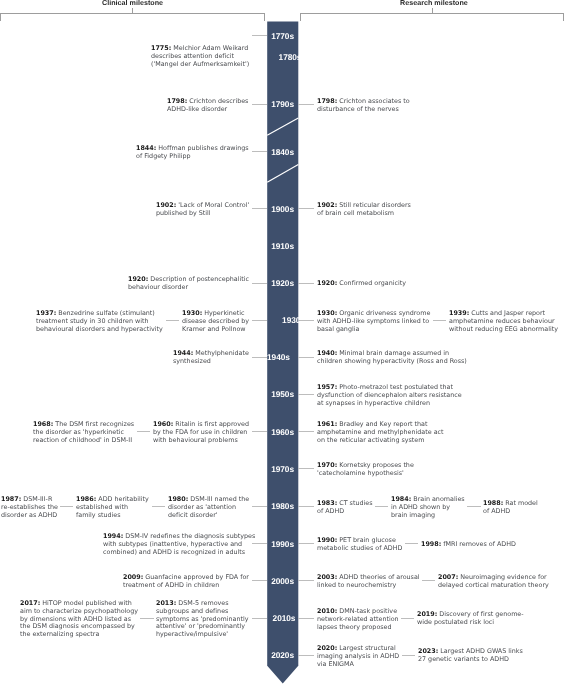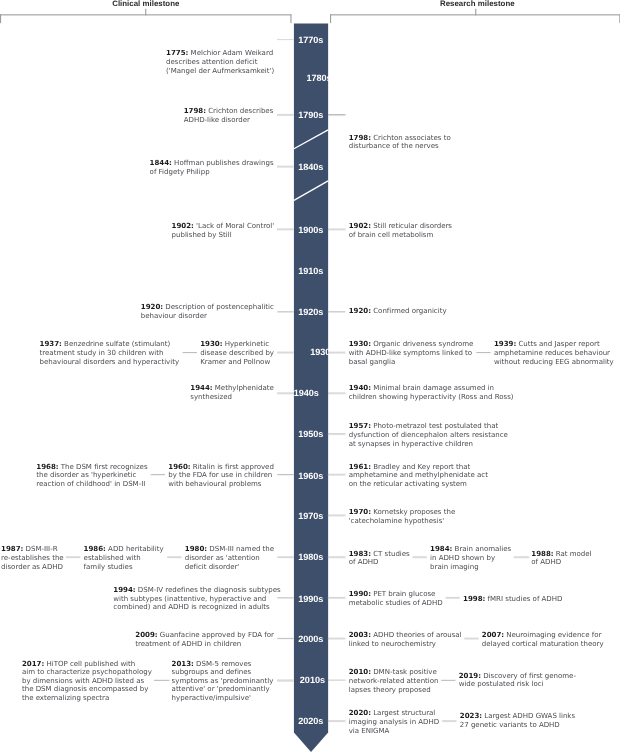--- a/index.html
+++ b/index.html
@@ -33,21 +33,21 @@
   <div class="rule-v" style="left:431.7px;top:7.5px;height:6px;"></div>
 
   <svg class="tl" width="564" height="685" viewBox="0 0 564 685">
     <polygon points="267.2,21.4 298.3,21.4 298.3,665.8 282.75,683.6 267.2,665.8" fill="#3e4f6c"></polygon>
     <line x1="267.2" y1="135.2" x2="298.3" y2="118" stroke="#ffffff" stroke-width="1.2"></line>
     <line x1="267.2" y1="182.2" x2="298.3" y2="164.4" stroke="#ffffff" stroke-width="1.2"></line>
   </svg>
 
   <div id="decades">
       <div class="dec" style="left: 267.2px; width: 31.1px; top: 30.5px;">1770s</div>
-      <div class="dec" style="left: 267.2px; width: 46px; top: 66px;">1780s</div>
+      <div class="dec" style="left: 267.2px; width: 46px; top: 52px;">1780s</div>
       <div class="dec" style="left: 267.2px; width: 31.1px; top: 99.3px;">1790s</div>
       <div class="dec" style="left: 267.2px; width: 31.1px; top: 146.7px;">1840s</div>
       <div class="dec" style="left: 267.2px; width: 31.1px; top: 203.9px;">1900s</div>
       <div class="dec" style="left: 267.2px; width: 31.1px; top: 240.9px;">1910s</div>
       <div class="dec" style="left: 267.2px; width: 31.1px; top: 278.1px;">1920s</div>
       <div class="dec" style="left: 273px; width: 41px; top: 315.3px;">1930s</div>
       <div class="dec" style="left: 267.2px; width: 21px; top: 352.1px;">1940s</div>
       <div class="dec" style="left: 267.2px; width: 31.1px; top: 389.3px;">1950s</div>
       <div class="dec" style="left: 267.2px; width: 31.1px; top: 426.6px;">1960s</div>
       <div class="dec" style="left: 267.2px; width: 31.1px; top: 463.9px;">1970s</div>
@@ -128,21 +128,21 @@
         <div class="ln">treatment of ADHD in children</div>
       </div>
       <div class="ent" style="left: 156.41px; top: 599.747px;">
         <div class="ln"><span class="yr">2013:</span> <span>DSM-5 removes</span></div>
         <div class="ln">subgroups and defines</div>
         <div class="ln">symptoms as 'predominantly</div>
         <div class="ln">attentive' or 'predominantly</div>
         <div class="ln">hyperactive/impulsive'</div>
       </div>
       <div class="ent" style="left: 19.53px; top: 599.747px;">
-        <div class="ln"><span class="yr">2017:</span> <span>HiTOP cell published with</span></div>
+        <div class="ln"><span class="yr">2017:</span> <span>HiTOP model published with</span></div>
         <div class="ln">aim to characterize psychopathology</div>
         <div class="ln">by dimensions with ADHD listed as</div>
         <div class="ln">the DSM diagnosis encompassed by</div>
         <div class="ln">the externalizing spectra</div>
       </div>
       <div class="conn" style="top: 282.5px; left: 251.7px; width: 15.5px;"></div>
       <div class="conn" style="top: 356.5px; left: 251.7px; width: 15.5px;"></div>
       <div class="conn" style="top: 617.5px; left: 251.7px; width: 15.5px;"></div>
       <div class="conn" style="top: 617.5px; left: 140.41px; width: 13.2px;"></div>
       <div class="conn" style="top: 34.9px; left: 251.7px; width: 15.5px;"></div>
@@ -153,21 +153,21 @@
       <div class="conn" style="top: 319.7px; left: 165.8px; width: 13.2px;"></div>
       <div class="conn" style="top: 431px; left: 251.7px; width: 15.5px;"></div>
       <div class="conn" style="top: 431px; left: 136.93px; width: 13.2px;"></div>
       <div class="conn" style="top: 505.7px; left: 251.7px; width: 15.5px;"></div>
       <div class="conn" style="top: 505.7px; left: 151.72px; width: 13.2px;"></div>
       <div class="conn" style="top: 505.7px; left: 60.2px; width: 13.2px;"></div>
       <div class="conn" style="top: 543px; left: 251.7px; width: 15.5px;"></div>
       <div class="conn" style="top: 580.3px; left: 251.7px; width: 15.5px;"></div>
     </div>
   <div id="right-entries">
-      <div class="ent" style="left: 316.6px; top: 97.6188px; margin-top: 24px;">
+      <div class="ent" style="left: 316.6px; top: 97.6188px;">
         <div class="ln"><span class="yr">1798:</span> <span>Crichton associates to</span></div>
         <div class="ln">disturbance of the nerves</div>
       </div>
       <div class="ent" style="left: 316.6px; top: 202.219px;">
         <div class="ln"><span class="yr">1902:</span> <span>Still reticular disorders</span></div>
         <div class="ln">of brain cell metabolism</div>
       </div>
       <div class="ent" style="left: 316.6px; top: 280.309px;">
         <div class="ln"><span class="yr">1920:</span> <span>Confirmed organicity</span></div>
       </div>
@@ -210,21 +210,21 @@
       </div>
       <div class="ent" style="left: 483.34px; top: 499.619px;">
         <div class="ln"><span class="yr">1988:</span> <span>Rat model</span></div>
         <div class="ln">of ADHD</div>
       </div>
       <div class="ent" style="left: 316.6px; top: 536.919px;">
         <div class="ln"><span class="yr">1990:</span> <span>PET brain glucose</span></div>
         <div class="ln">metabolic studies of ADHD</div>
       </div>
       <div class="ent" style="left: 420.83px; top: 540.809px;">
-        <div class="ln"><span class="yr">1998:</span> <span>fMRI studies of ADHD</span></div>
+        <div class="ln"><span class="yr">1998:</span> <span>fMRI removes of ADHD</span></div>
       </div>
       <div class="ent" style="left: 316.6px; top: 574.219px;">
         <div class="ln"><span class="yr">2003:</span> <span>ADHD theories of arousal</span></div>
         <div class="ln">linked to neurochemistry</div>
       </div>
       <div class="ent" style="left: 437.98px; top: 574.219px;">
         <div class="ln"><span class="yr">2007:</span> <span>Neuroimaging evidence for</span></div>
         <div class="ln">delayed cortical maturation theory</div>
       </div>
       <div class="ent" style="left: 316.6px; top: 607.528px;">

